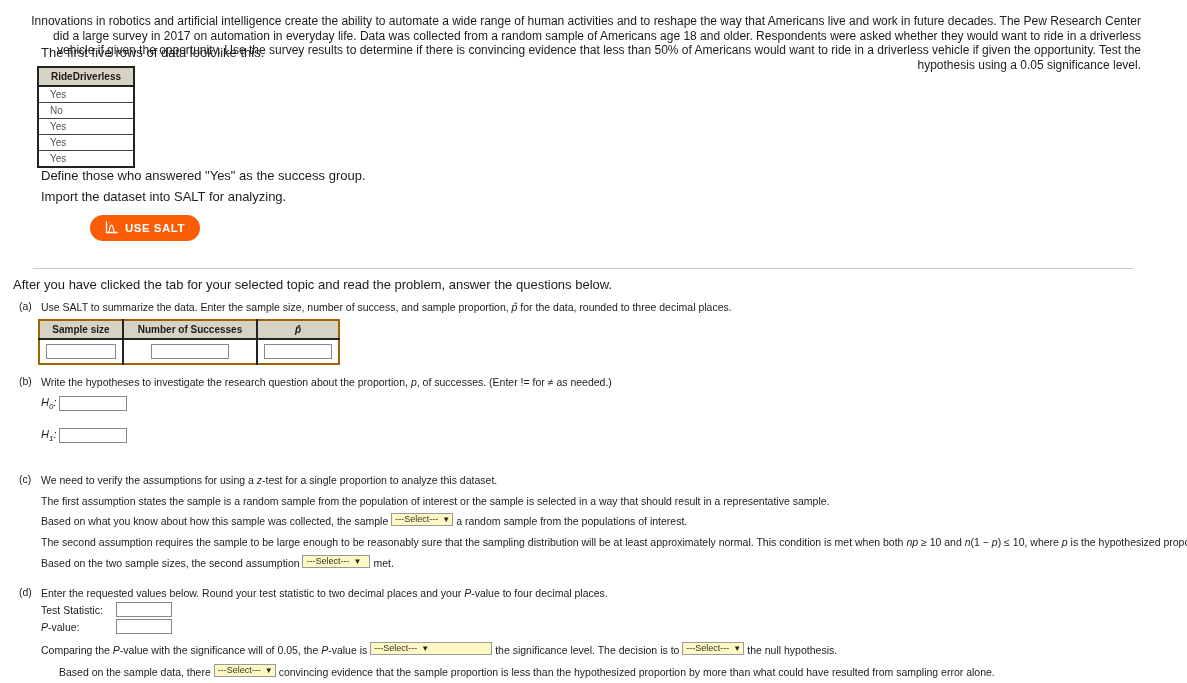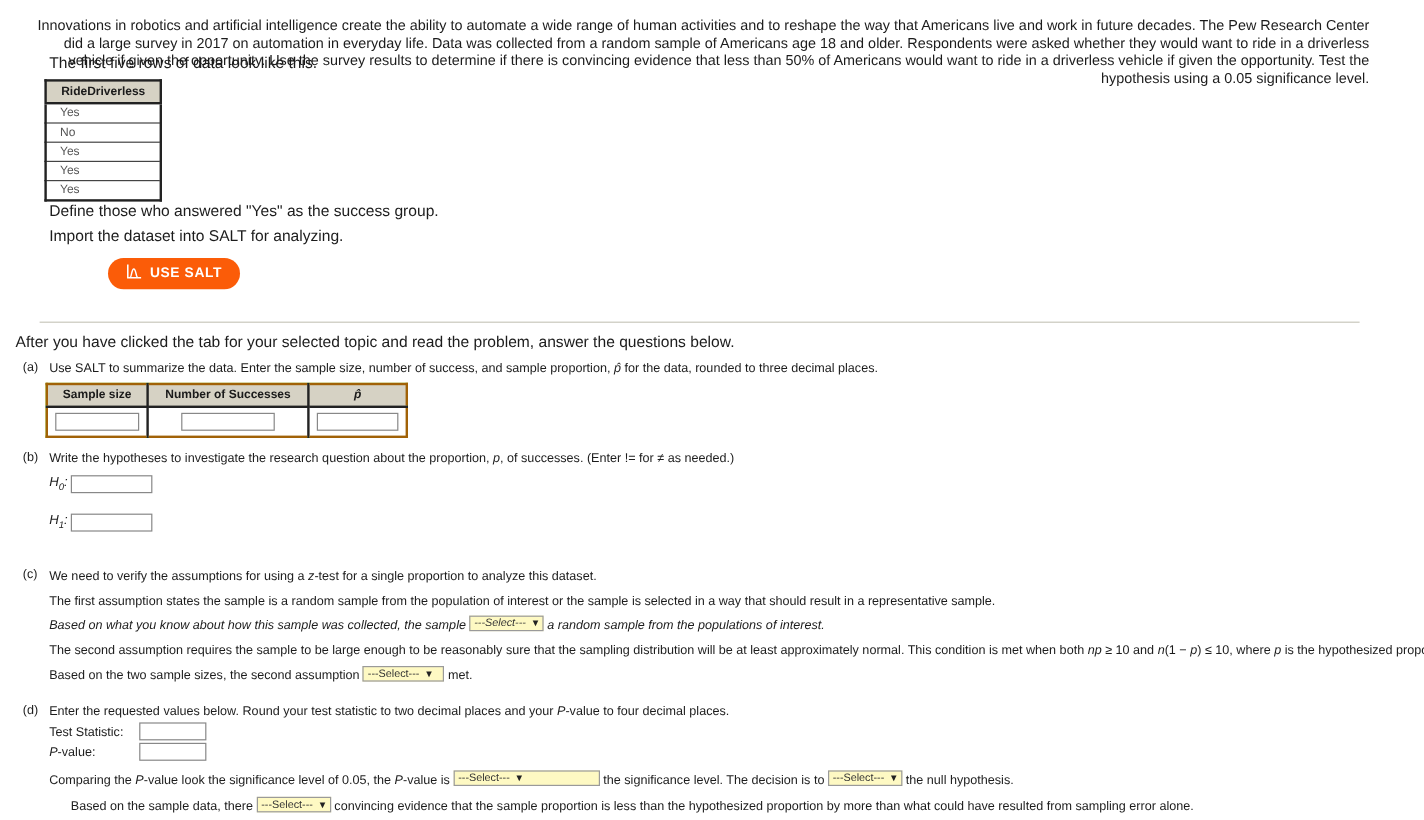--- a/index.html
+++ b/index.html
@@ -305,21 +305,21 @@
 <div class="hyp-row" style="left:41px; top:428px;">
   <span class="hyp-name"><span>H</span><sub>1</sub><span>:</span></span>
   <input class="txt hyp-input" type="text" value="" style="">
 </div>
 
 <div class="q-label" style="left:19px; top:473px;">(c)</div>
 <div class="q-text" style="left:41px; top:473px;"><span>We need to verify the assumptions for using a </span><span class="ital">z</span><span>-test for a single proportion to analyze this dataset.</span></div>
 
 <div class="q-text" style="left:41px; top:494px;">The first assumption states the sample is a random sample from the population of interest or the sample is selected in a way that should result in a representative sample.</div>
 
-<div class="inline-row" style="left:41px; top:514px;font-style:italic;">
+<div class="inline-row" style="left:41px; top:514px;">
   <span class="sp">Based on what you know about how this sample was collected, the sample</span>
   <span class="sp">&nbsp;</span>
   <span class="sel sel-narrow"><span>---Select---</span><span class="chev">▼</span></span>
   <span class="sp">&nbsp;</span>
   <span class="sp">a random sample from the populations of interest.</span>
 </div>
 
 <div class="q-text" style="left:41px; top:535px; white-space:nowrap;"><span>The second assumption requires the sample to be large enough to be reasonably sure that the sampling distribution will be at least approximately normal. This condition is met when both </span><span class="ital">np</span><span> ≥ 10 and </span><span class="ital">n</span><span>(1 − </span><span class="ital">p</span><span>) ≤ 10, where </span><span class="ital">p</span><span> is the hypothesized proportion.</span></div>
 
 <div class="inline-row" style="left:41px; top:556px;">
@@ -339,21 +339,21 @@
 </div>
 
 <div class="inline-row" style="left:41px; top:619px;">
   <span style="width:75px; display:inline-block;"><span class="ital">P</span><span>-value:</span></span>
   <input class="txt td-input" type="text" value="" style="">
 </div>
 
 <div class="inline-row" style="left:41px; top:643px;">
   <span class="sp">Comparing the </span>
     <span class="ital">P</span>
-    <span class="sp">-value look the significance level of 0.05, the </span>
+    <span class="sp">-value with the significance will of 0.05, the </span>
     <span class="ital">P</span>
     <span class="sp">-value is</span>
   <span class="sp">&nbsp;</span>
   <span class="sel sel-wide"><span>---Select---</span><span class="chev">▼</span></span>
   <span class="sp">&nbsp;</span>
   <span class="sp">the significance level. The decision is to</span>
   <span class="sp">&nbsp;</span>
   <span class="sel sel-narrow"><span>---Select---</span><span class="chev">▼</span></span>
   <span class="sp">&nbsp;</span>
   <span class="sp">the null hypothesis.</span>

